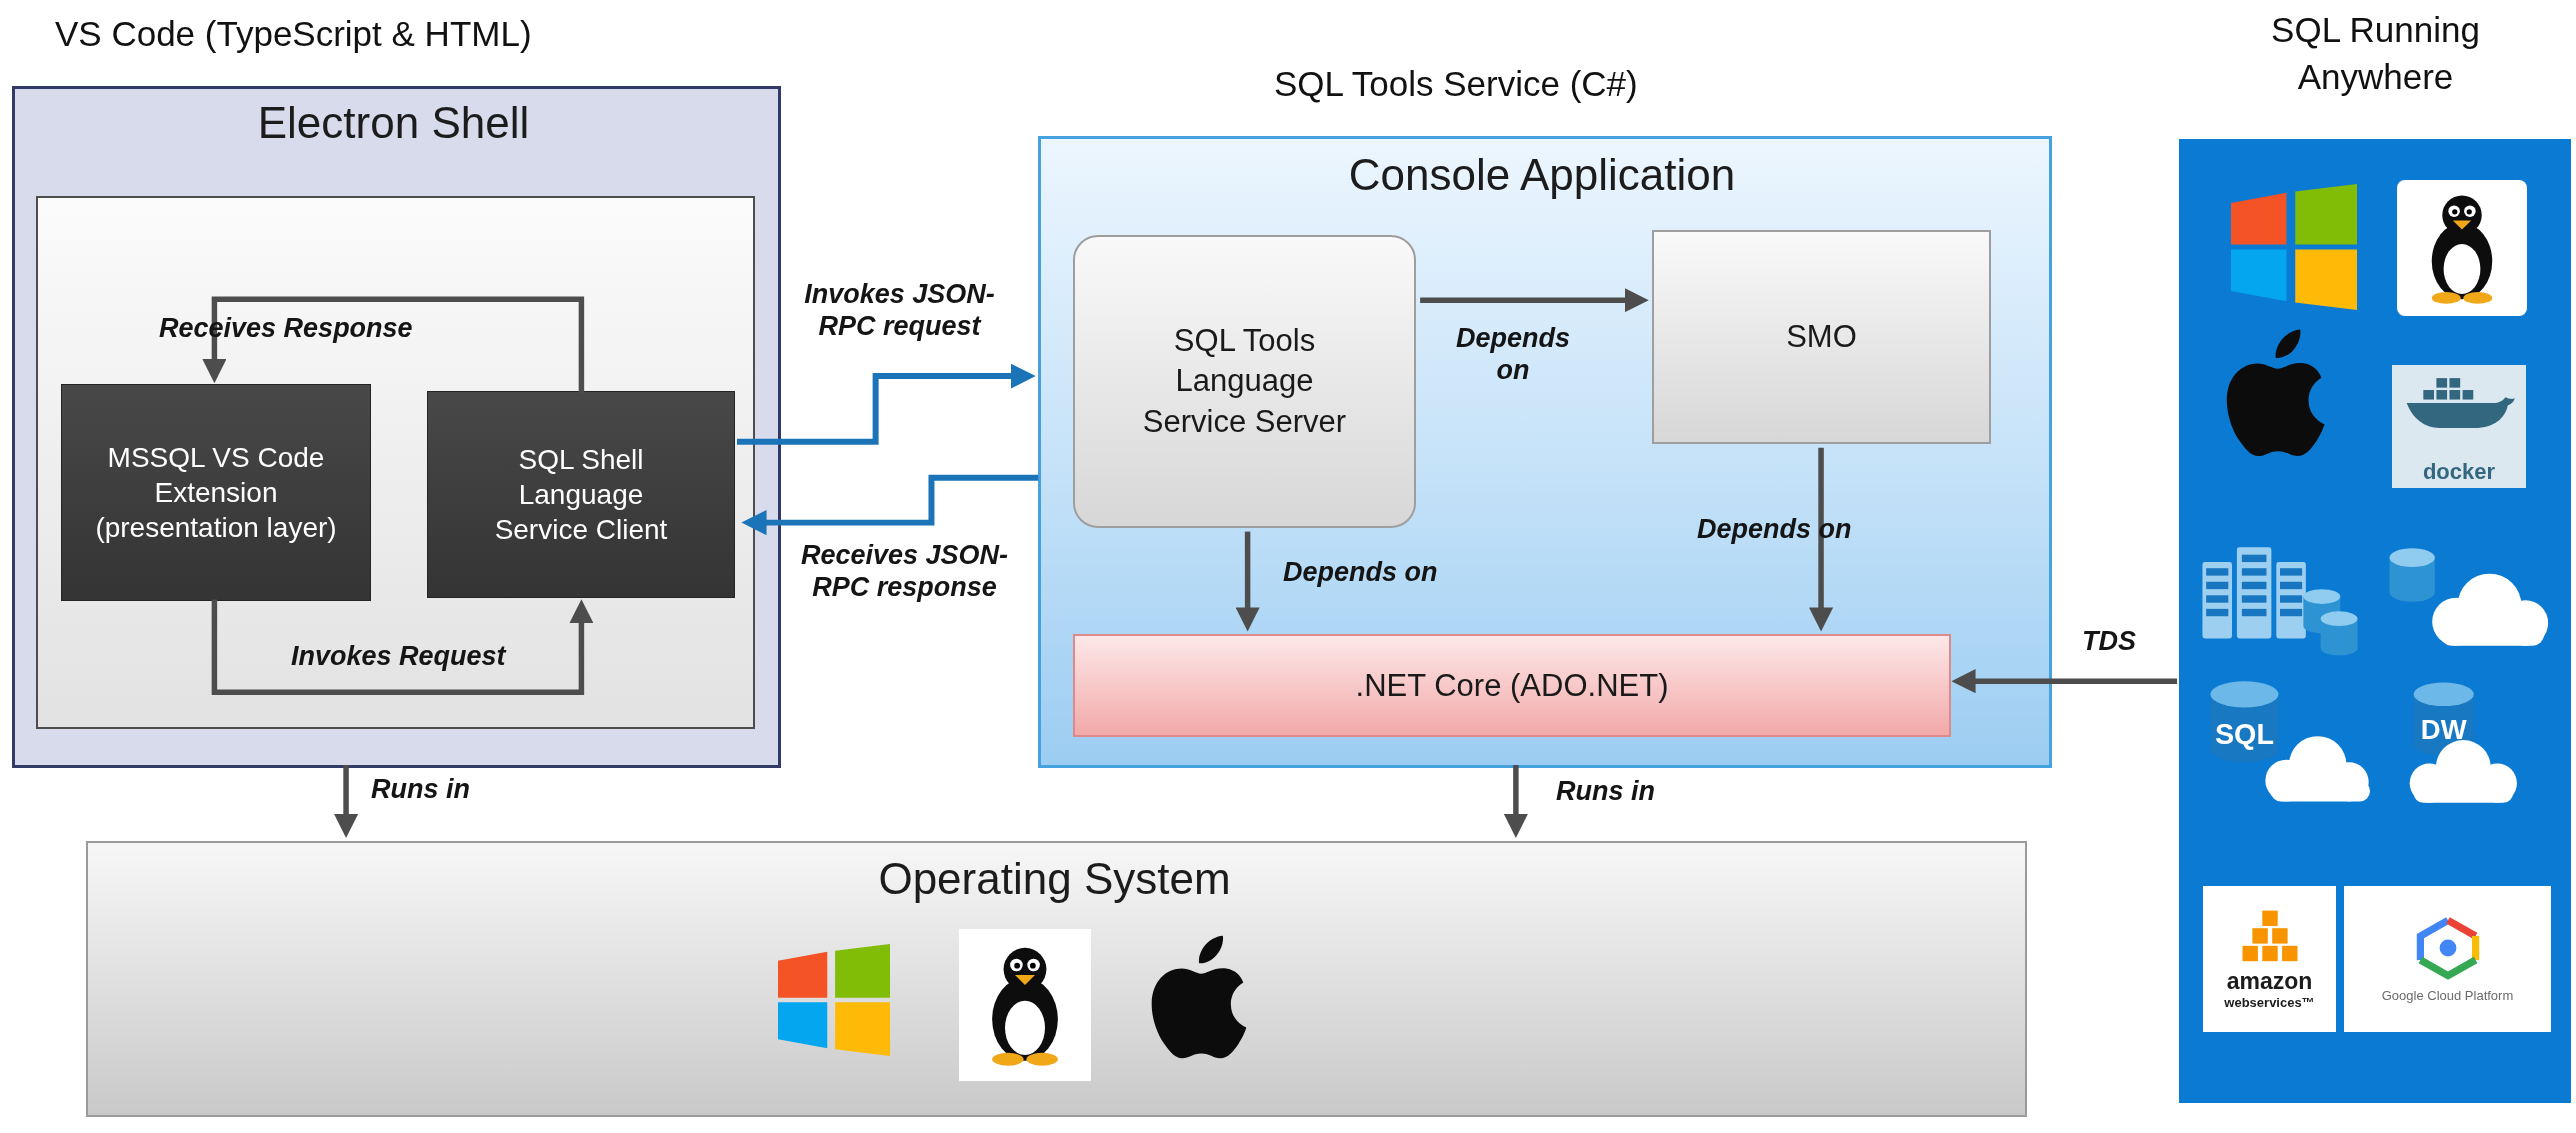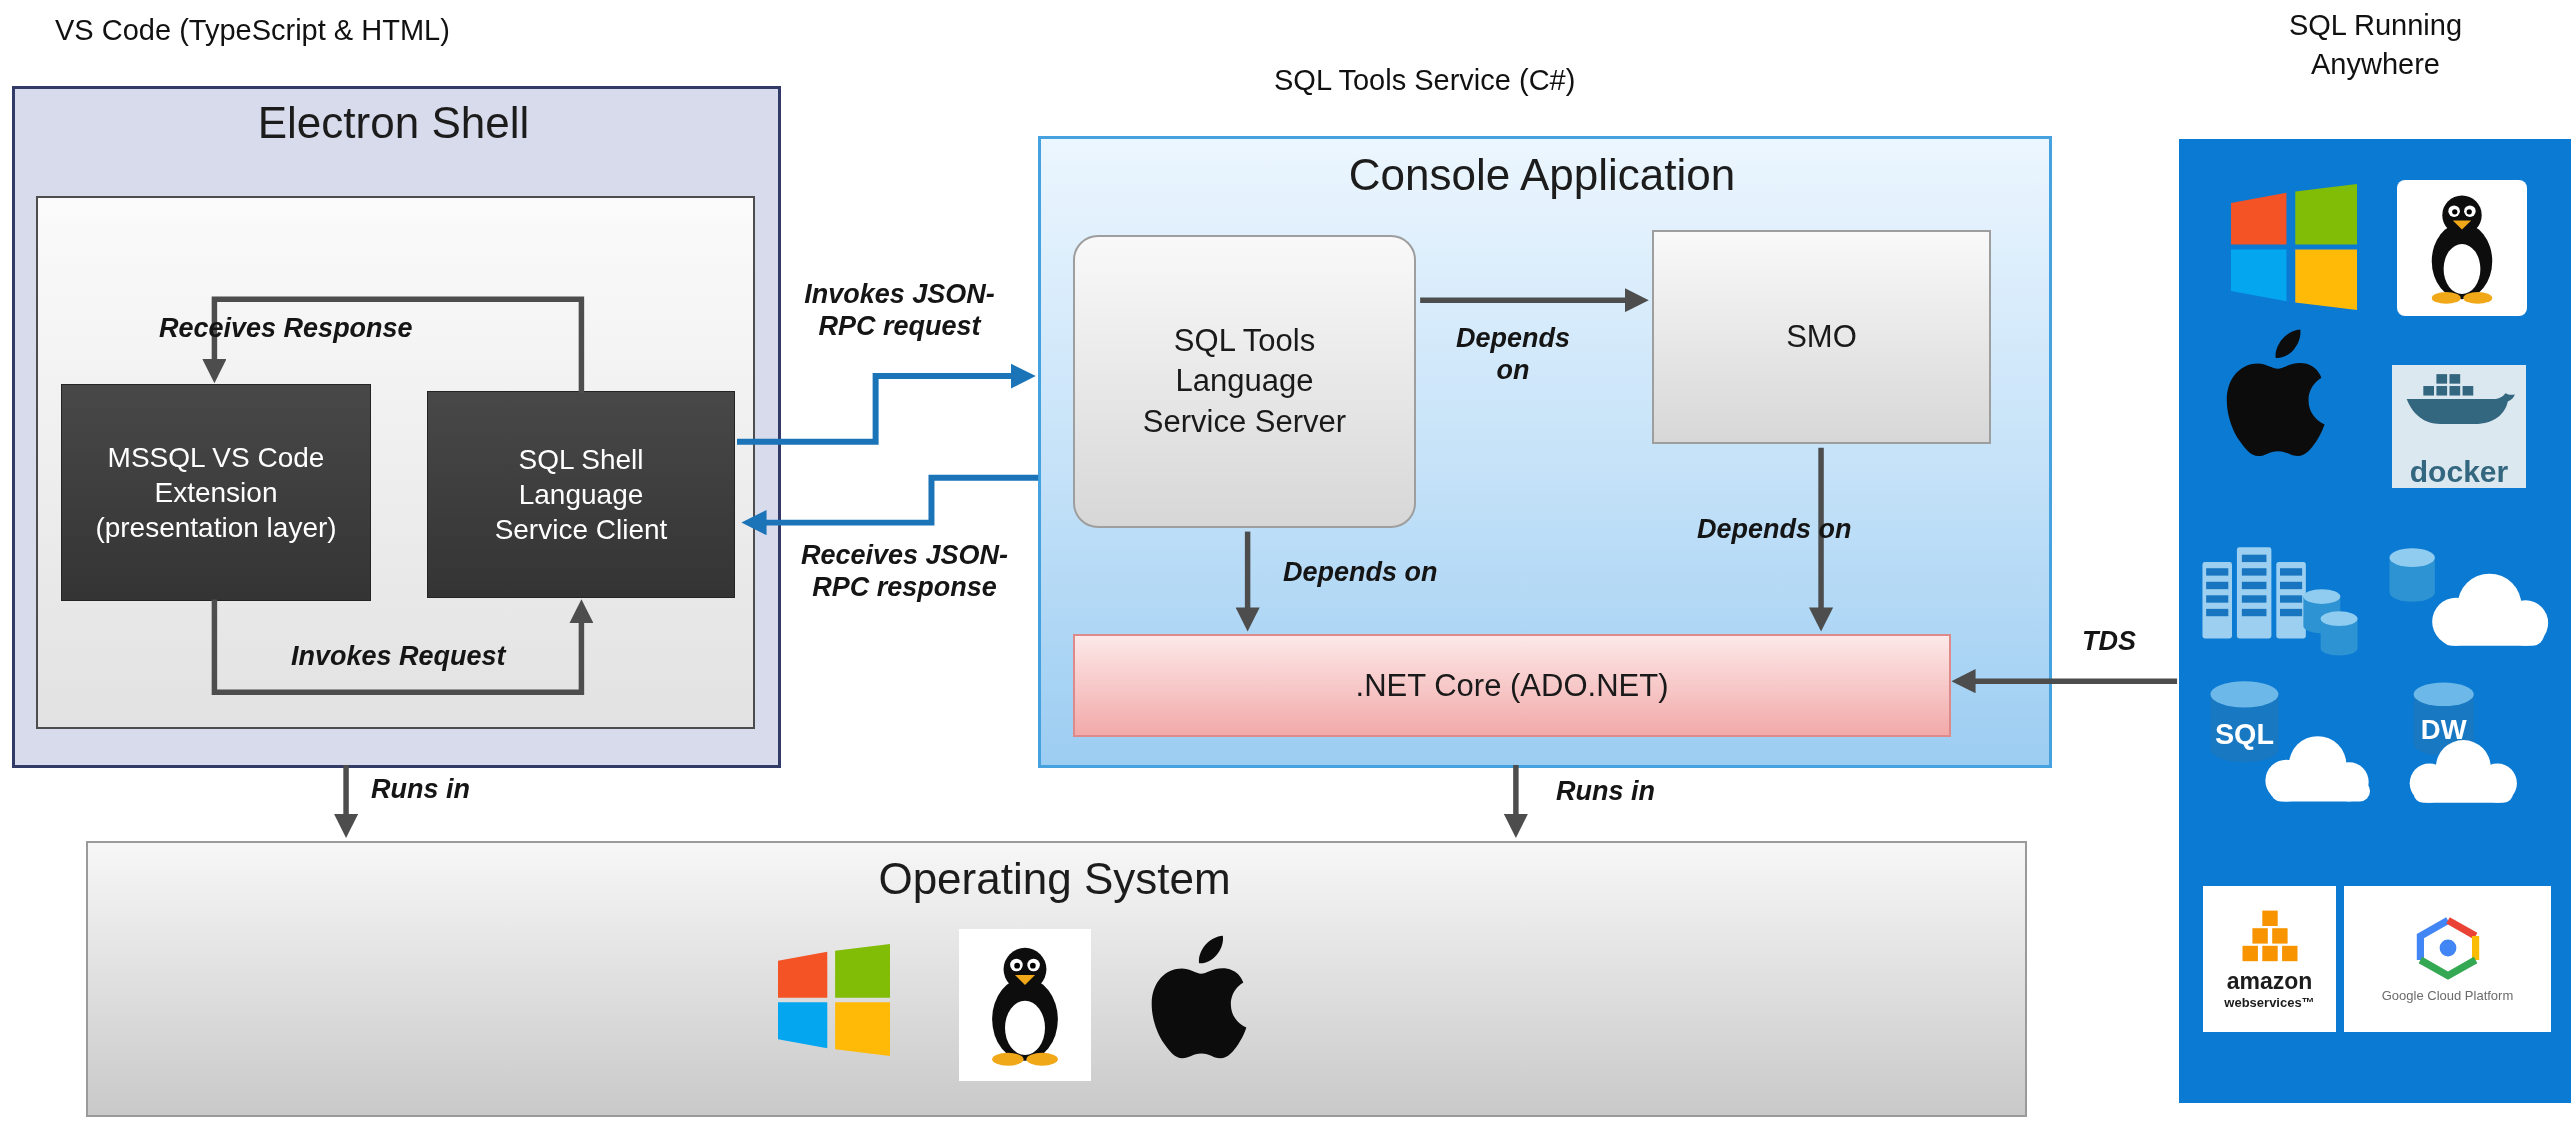--- a/index.html
+++ b/index.html
@@ -1,19 +1,19 @@
 <!DOCTYPE html>
 <html><head>
 <meta charset="utf-8">
 <style>
   html,body{margin:0;padding:0;background:#fff;}
   .canvas{position:relative;width:2576px;height:1134px;background:#fff;
           font-family:"Liberation Sans",sans-serif;color:#1a1a1a;overflow:hidden;}
   .abs{position:absolute;}
-  .hdr{font-size:29px;color:#111;}
+  .hdr{font-size:35px;color:#111;}
   .boxtitle{text-align:center;font-size:44px;color:#1c1c1c;}
   
   .electron{left:12px;top:86px;width:763px;height:676px;background:#d8dbeb;border:3px solid #323a68;z-index:1;}
   .nodeserver{left:36px;top:196px;width:715px;height:529px;background:linear-gradient(180deg,#fbfbfb,#e2e2e2);border:2px solid #4d4d4d;z-index:2;}
   .darkbox{background:linear-gradient(180deg,#484848,#343434);border:1px solid #242424;color:#fff;
            display:flex;align-items:center;justify-content:center;text-align:center;font-size:28px;line-height:1.25;z-index:3;}
   .mssql{left:61px;top:384px;width:310px;height:217px;padding:0 24px;box-sizing:border-box;}
   .client{left:427px;top:391px;width:308px;height:207px;padding:0 52px;box-sizing:border-box;}
   
   .consoleapp{left:1038px;top:136px;width:1008px;height:626px;border:3px solid #46a2de;
@@ -29,21 +29,21 @@
   
   .panel{left:2179px;top:139px;width:392px;height:964px;background:#0b7ad3;z-index:1;}
   .tile{background:#fff;display:flex;flex-direction:column;align-items:center;justify-content:center;z-index:2;}
   
   .lbl{font-style:italic;font-weight:600;font-size:27px;color:#151515;z-index:50;line-height:1.18;}
   .ctr{text-align:center;}
   svg text{font-family:"Liberation Sans",sans-serif;}
   .awstxt1{font-size:23px;font-weight:bold;color:#1c1c1c;line-height:1;margin-top:6px;}
   .awstxt2{font-size:13px;color:#1c1c1c;line-height:1;margin-top:3px;letter-spacing:0px;font-weight:bold;}
   .gcptxt{font-size:13px;color:#6b6b6b;margin-top:8px;white-space:nowrap;}
-  .dockertxt{font-size:30px;font-weight:bold;color:#33667f;line-height:1;margin-top:2px;}
+  .dockertxt{font-size:22px;font-weight:bold;color:#33667f;line-height:1;margin-top:2px;}
   .overlay{position:absolute;left:0;top:0;z-index:40;pointer-events:none;}
 </style>
 </head>
 <body>
 
 <div class="canvas">
 
   <div class="abs hdr" style="left:55px;top:14px;">VS Code (TypeScript &amp; HTML)</div>
   <div class="abs hdr" style="left:1274px;top:64px;">SQL Tools Service (C#)</div>
   <div class="abs hdr ctr" style="left:2256px;top:6px;width:239px;line-height:1.35;">SQL Running Anywhere</div>

